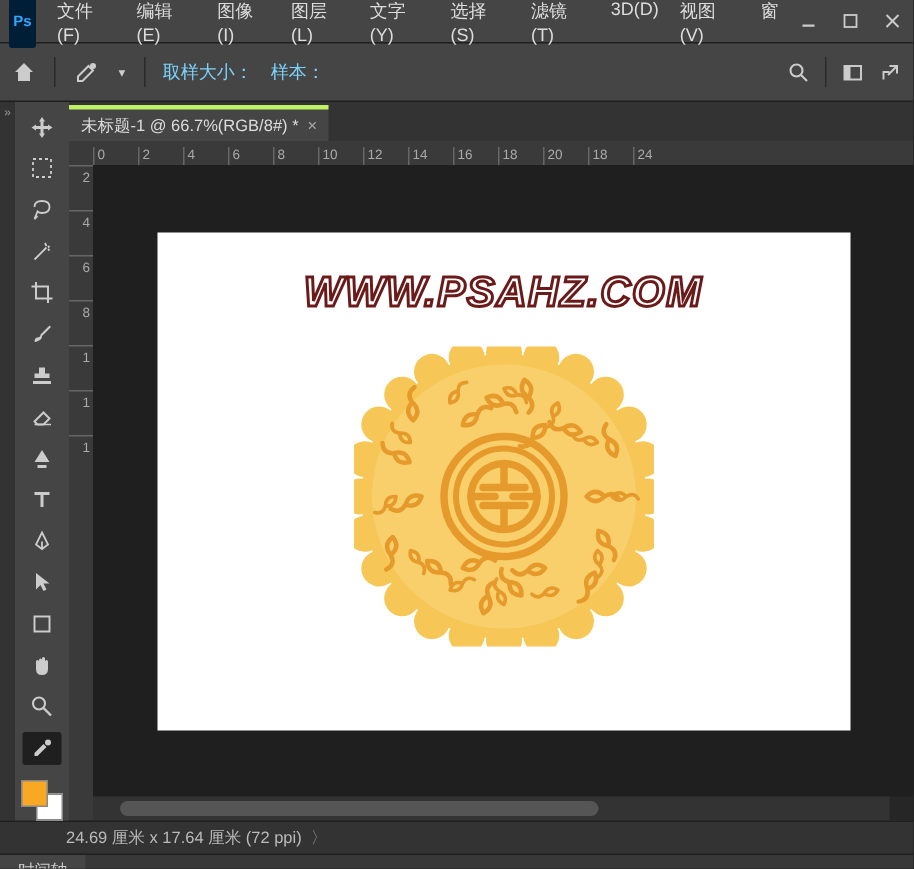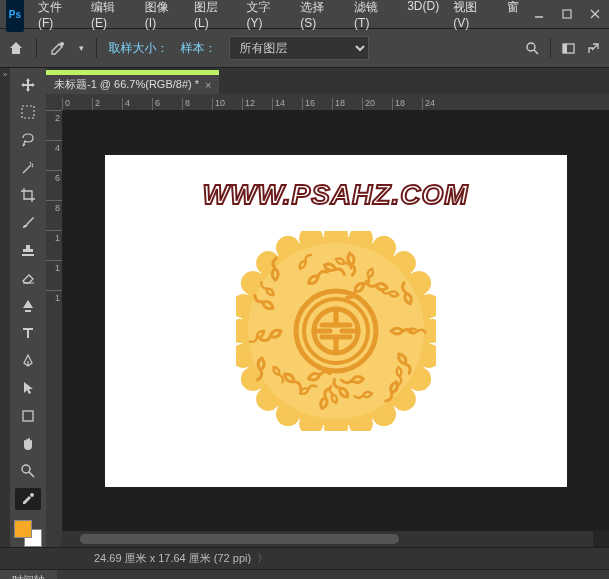--- a/index.html
+++ b/index.html
@@ -19,36 +19,36 @@
 .tool-strip{width:10px;background:#333}
 .tool-strip .arrow{font-size:8px;color:#999;text-align:center;padding-top:2px}
 .tools{width:36px;background:#454545;display:flex;flex-direction:column;align-items:center;padding-top:6px;gap:6px}
 .tool{width:26px;height:22px;display:flex;align-items:center;justify-content:center;color:#ccc;border-radius:2px}
 .tool.active{background:#1f1f1f}
 .fgbg{position:relative;width:28px;height:28px;margin-top:4px}
 .fgbg .fg{position:absolute;top:0;left:0;width:18px;height:18px;background:#f9a825;border:1px solid #888}
 .fgbg .bg{position:absolute;bottom:0;right:0;width:18px;height:18px;background:#fff;border:1px solid #888}
 .main{flex:1;display:flex;flex-direction:column;background:#282828}
 .tab-row{height:26px;background:#333;display:flex;align-items:flex-end}
-.tab{background:#454545;height:24px;display:flex;align-items:center;padding:0 8px;font-size:11px;color:#ddd;gap:6px;border-top:5px solid #bef264}
+.tab{background:#454545;height:24px;display:flex;align-items:center;padding:0 8px;font-size:11px;color:#ddd;gap:6px;border-top:3px solid #bef264}
 .tab .x{color:#aaa}
 .canvas-wrap{flex:1;position:relative;background:#262626;overflow:hidden}
 .ruler-h{position:absolute;top:0;left:16px;right:0;height:16px;background:#3a3a3a;display:flex;align-items:flex-end;font-size:9px;color:#aaa;overflow:hidden}
 .ruler-h span{width:30px;text-align:left;border-left:1px solid #666;padding-left:2px;height:12px}
 .ruler-v{position:absolute;top:16px;left:0;width:16px;bottom:0;background:#3a3a3a;display:flex;flex-direction:column;font-size:9px;color:#aaa;overflow:hidden}
 .ruler-v span{height:30px;border-top:1px solid #666;padding-top:2px;text-align:right;padding-right:2px}
 .ruler-corner{position:absolute;top:0;left:0;width:16px;height:16px;background:#3a3a3a}
 .canvas-area{position:absolute;top:16px;left:16px;right:0;bottom:16px;background:#1f1f1f;display:flex;align-items:center;justify-content:center;overflow:hidden}
 .artboard{width:462px;height:332px;background:#fff;position:relative;display:flex;align-items:center;justify-content:center}
 .watermark{position:absolute;top:24px;left:50%;transform:translateX(-50%);font-size:28px;font-weight:900;font-style:italic;color:#fff;-webkit-text-stroke:2px #6b1a1a;letter-spacing:1px;white-space:nowrap}
 .mooncake{width:200px;height:200px;position:relative;margin-top:20px}
 .mooncake svg{width:100%;height:100%}
 .hscroll{position:absolute;left:16px;right:16px;bottom:0;height:16px;background:#333}
 .hscroll .thumb{position:absolute;left:18px;width:60%;height:10px;top:3px;background:#555;border-radius:5px}
-.status{height:22px;background:#333;display:flex;align-items:center;padding-left:94px;font-size:11px;color:#bbb;border-top:1px solid #1f1f1f}
+.status{height:22px;background:#333;display:flex;align-items:center;padding-left:44px;font-size:11px;color:#bbb;border-top:1px solid #1f1f1f}
 .timeline{height:22px;background:#383838;display:flex;align-items:center;border-top:1px solid #1f1f1f}
 .timeline-tab{background:#454545;height:100%;display:flex;align-items:center;padding:0 12px;font-size:11px;color:#ccc}
 .sep{width:1px;height:20px;background:#2a2a2a}
 svg{display:block}
 </style>
 </head>
 <body>
 
 <div class="titlebar">
   <div class="ps-logo">Ps</div>
@@ -94,21 +94,20 @@
   <span>
       <svg width="18" height="18" viewBox="0 0 18 18">
         <path d="M3 15 L3 12 L10 5 L13 8 L6 15 Z" fill="none" stroke="#ccc" stroke-width="1.3"></path>
         <circle cx="13" cy="5" r="2" fill="#ccc"></circle>
       </svg>
     </span>
   <span style="font-size:9px">▾</span>
   <span class="sep"></span>
   <span class="opt-label">取样大小：</span>
   <span class="opt-label">样本：</span>
-  <select class="opt-select" style="min-width:140px"><option>所有图层</option></select>
   <div class="opt-icons">
     <span>
         <svg width="15" height="15" viewBox="0 0 15 15">
           <circle cx="6" cy="6" r="4" fill="none" stroke="#ccc" stroke-width="1.4"></circle>
           <line x1="9" y1="9" x2="13" y2="13" stroke="#ccc" stroke-width="1.4"></line>
         </svg>
       </span>
     <span class="sep"></span>
     <span>
         <svg width="15" height="15" viewBox="0 0 15 15">

